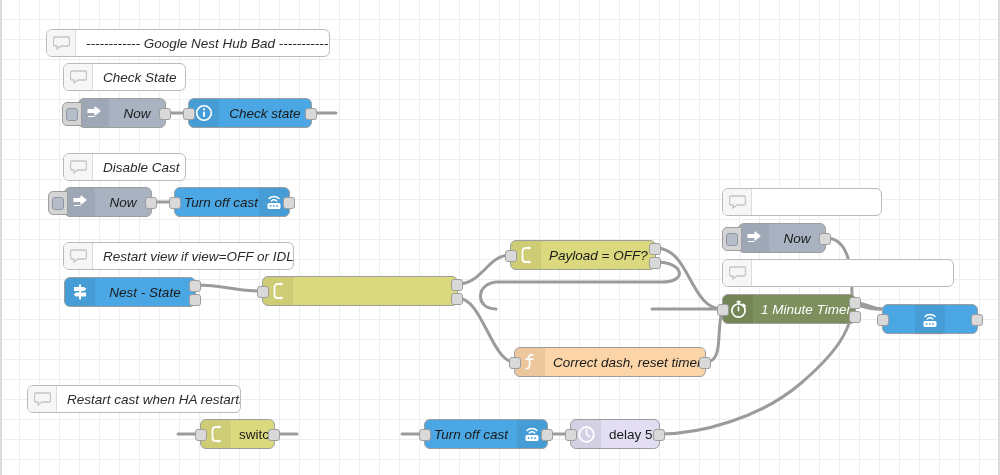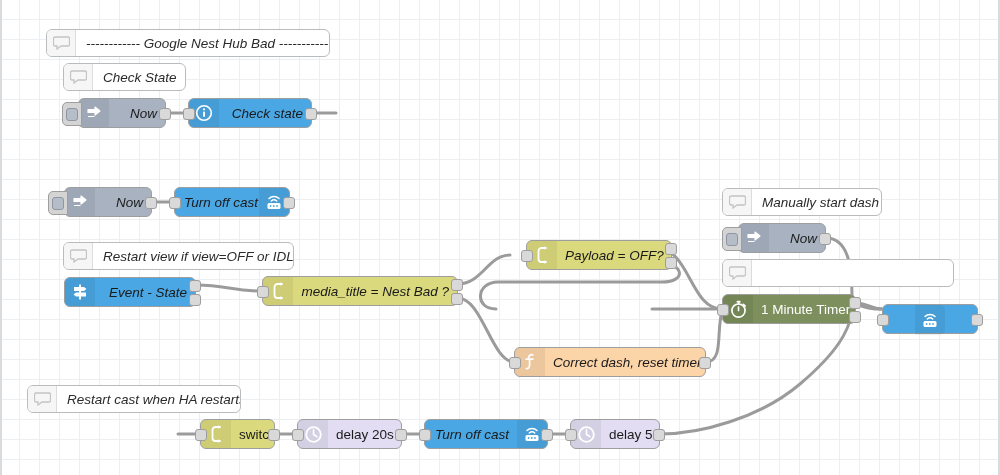--- a/index.html
+++ b/index.html
@@ -52,21 +52,21 @@
     display: flex; align-items: center; justify-content: center;
     flex: 0 0 30px;
     background: rgba(0,0,0,0.06);
     border-radius: 5px 0 0 5px;
   }
   .node .icon-box.right {
     border-radius: 0 5px 5px 0;
   }
   .node .label {
     flex: 1 1 auto;
-    text-align: right;
+    text-align: center;
     padding: 0 8px;
     white-space: nowrap;
     font-style: italic;
     overflow: hidden;
   }
   .node .label.plain { font-style: normal; }
   .node .label.left { text-align: left; }
 
   
   .port {
@@ -213,20 +213,28 @@
         <circle cx="9" cy="5.3" r="1.1" fill="#ffffff"></circle>
         <rect x="8.1" y="7.6" width="1.9" height="5.4" rx="0.9" fill="#ffffff"></rect>
       </svg>
     </div>
     <div class="label">Check state</div>
     <div class="port in" style="top:9px;"></div>
     <div class="port out" style="top:9px;"></div>
   </div>
 
 
+  <div class="node n-comment" style="left:63px; top:153px; width:123px;">
+    <div class="icon-box">
+      <svg class="glyph" width="17" height="14" viewBox="0 0 17 14">
+        <path d="M2 1 h13 a1.5 1.5 0 0 1 1.5 1.5 v6 a1.5 1.5 0 0 1 -1.5 1.5 h-7 l-4 3 v-3 h-2 a1.5 1.5 0 0 1 -1.5 -1.5 v-6 a1.5 1.5 0 0 1 1.5 -1.5 z" fill="none" stroke="#c4c4c4" stroke-width="1.3"></path>
+      </svg>
+    </div>
+    <div class="label">Disable Cast</div>
+  </div>
 
   <div class="node n-inject" style="left:64px; top:187px; width:88px;">
     <div class="inject-btn">
         <i></i>
       </div>
     <div class="icon-box">
       <svg class="glyph" width="16" height="16" viewBox="0 0 16 16">
         <path d="M2 4.5 h7 v-2.5 l5 4 -5 4 v-2.5 h-7 z M2 11.5 h6.5" fill="#ffffff" stroke="#ffffff" stroke-width="1.2" stroke-linejoin="round"></path>
       </svg>
     </div>
@@ -262,40 +270,39 @@
   </div>
 
   <div class="node n-blue" style="left:64px; top:277px; width:132px;">
     <div class="icon-box">
       <svg class="glyph" width="18" height="18" viewBox="0 0 18 18">
         <rect x="8.1" y="1.5" width="1.9" height="15" fill="#ffffff"></rect>
         <path d="M3 4 h10 l2.5 2 -2.5 2 h-10 z" fill="#ffffff"></path>
         <path d="M15 9.5 h-10 l-2.5 2 2.5 2 h10 z" fill="#ffffff"></path>
       </svg>
     </div>
-    <div class="label">Event - State</div>
+    <div class="label">Nest - State</div>
     <div class="port out" style="top:2px;"></div>
     <div class="port out" style="top:16px;"></div>
   </div>
 
   <div class="node n-switch" style="left:262px; top:276px; width:196px;">
     <div class="icon-box">
       <svg class="glyph" width="16" height="18" viewBox="0 0 16 18">
         <path d="M12 2 h-4.5 a3 3 0 0 0 -3 3 v8 a3 3 0 0 0 3 3 h4.5" fill="none" stroke="#ffffff" stroke-width="1.8" stroke-linecap="round"></path>
         <path d="M10 0.2 l2.6 1.8 -2.6 1.8 z" fill="#ffffff"></path>
         <path d="M10 14.2 l2.6 1.8 -2.6 1.8 z" fill="#ffffff"></path>
       </svg>
     </div>
-    <div class="label">media_title = Nest Bad ?</div>
     <div class="port in" style="top:9px;"></div>
     <div class="port out" style="top:2px;"></div>
     <div class="port out" style="top:16px;"></div>
   </div>
 
-  <div class="node n-switch" style="left:526px; top:240px; width:146px;">
+  <div class="node n-switch" style="left:510px; top:240px; width:146px;">
     <div class="icon-box">
       <svg class="glyph" width="16" height="18" viewBox="0 0 16 18">
         <path d="M12 2 h-4.5 a3 3 0 0 0 -3 3 v8 a3 3 0 0 0 3 3 h4.5" fill="none" stroke="#ffffff" stroke-width="1.8" stroke-linecap="round"></path>
         <path d="M10 0.2 l2.6 1.8 -2.6 1.8 z" fill="#ffffff"></path>
         <path d="M10 14.2 l2.6 1.8 -2.6 1.8 z" fill="#ffffff"></path>
       </svg>
     </div>
     <div class="label">Payload = OFF?</div>
     <div class="port in" style="top:9px;"></div>
     <div class="port out" style="top:2px;"></div>
@@ -313,21 +320,20 @@
     <div class="port in" style="top:9px;"></div>
     <div class="port out" style="top:9px;"></div>
   </div>
 
   <div class="node n-comment" style="left:722px; top:188px; width:160px;">
     <div class="icon-box">
       <svg class="glyph" width="17" height="14" viewBox="0 0 17 14">
         <path d="M2 1 h13 a1.5 1.5 0 0 1 1.5 1.5 v6 a1.5 1.5 0 0 1 -1.5 1.5 h-7 l-4 3 v-3 h-2 a1.5 1.5 0 0 1 -1.5 -1.5 v-6 a1.5 1.5 0 0 1 1.5 -1.5 z" fill="none" stroke="#c4c4c4" stroke-width="1.3"></path>
       </svg>
     </div>
-    <div class="label">Manually start dash</div>
   </div>
 
   <div class="node n-inject" style="left:738px; top:223px; width:88px;">
     <div class="inject-btn">
         <i></i>
       </div>
     <div class="icon-box">
       <svg class="glyph" width="16" height="16" viewBox="0 0 16 16">
         <path d="M2 4.5 h7 v-2.5 l5 4 -5 4 v-2.5 h-7 z M2 11.5 h6.5" fill="#ffffff" stroke="#ffffff" stroke-width="1.2" stroke-linejoin="round"></path>
       </svg>
@@ -347,21 +353,21 @@
   <div class="node n-timer" style="left:722px; top:294px; width:134px; color:#ffffff;">
     <div class="icon-box">
       <svg class="glyph" width="19" height="19" viewBox="0 0 19 19">
         <circle cx="9.5" cy="10.6" r="6.6" fill="none" stroke="#ffffff" stroke-width="1.7"></circle>
         <rect x="7.6" y="0.8" width="4" height="2" rx="0.8" fill="#ffffff"></rect>
         <rect x="8.8" y="2.2" width="1.6" height="2.2" fill="#ffffff"></rect>
         <path d="M14.3 4.4 l1.8 1.6" stroke="#ffffff" stroke-width="1.7" stroke-linecap="round"></path>
         <path d="M9.5 10.6 v-3.5" stroke="#ffffff" stroke-width="1.6" stroke-linecap="round"></path>
       </svg>
     </div>
-    <div class="label plain" style="color:#ffffff;">1 Minute Timer</div>
+    <div class="label plain" style="color:#ffffff;font-style:italic;">1 Minute Timer</div>
     <div class="port in" style="top:9px;"></div>
     <div class="port out" style="top:2px;"></div>
     <div class="port out" style="top:16px;"></div>
   </div>
 
   <div class="node n-blue" style="left:882px; top:304px; width:96px;flex-direction:column;">
     <div class="label">Cast</div>
     <div class="icon-box right">
       <svg class="glyph" width="20" height="18" viewBox="0 0 20 18">
         <path d="M5 5.5 a7 7 0 0 1 10 0" fill="none" stroke="#ffffff" stroke-width="1.5" stroke-linecap="round"></path>
@@ -394,31 +400,20 @@
         <path d="M12 2 h-4.5 a3 3 0 0 0 -3 3 v8 a3 3 0 0 0 3 3 h4.5" fill="none" stroke="#ffffff" stroke-width="1.8" stroke-linecap="round"></path>
         <path d="M10 0.2 l2.6 1.8 -2.6 1.8 z" fill="#ffffff"></path>
         <path d="M10 14.2 l2.6 1.8 -2.6 1.8 z" fill="#ffffff"></path>
       </svg>
     </div>
     <div class="label plain">switch</div>
     <div class="port in" style="top:9px;"></div>
     <div class="port out" style="top:9px;"></div>
   </div>
 
-  <div class="node n-delay" style="left:297px; top:419px; width:105px;">
-    <div class="icon-box">
-      <svg class="glyph" width="19" height="19" viewBox="0 0 19 19">
-        <circle cx="9.5" cy="9.5" r="7.3" fill="none" stroke="#ffffff" stroke-width="1.8"></circle>
-        <path d="M9.5 9.5 v-4.6 M9.5 9.5 l3.4 2.2" stroke="#ffffff" stroke-width="1.6" stroke-linecap="round"></path>
-      </svg>
-    </div>
-    <div class="label plain">delay 20s</div>
-    <div class="port in" style="top:9px;"></div>
-    <div class="port out" style="top:9px;"></div>
-  </div>
 
   <div class="node n-blue" style="left:424px; top:419px; width:124px;">
     <div class="label">Turn off cast</div>
     <div class="icon-box right">
       <svg class="glyph" width="20" height="18" viewBox="0 0 20 18">
         <path d="M5 5.5 a7 7 0 0 1 10 0" fill="none" stroke="#ffffff" stroke-width="1.5" stroke-linecap="round"></path>
         <path d="M7.3 8 a4 4 0 0 1 5.4 0" fill="none" stroke="#ffffff" stroke-width="1.5" stroke-linecap="round"></path>
         <rect x="3.5" y="10" width="13" height="6" rx="1.6" fill="#ffffff"></rect>
         <g fill="#4ba7e3">
           <circle cx="6.6" cy="13" r="0.9"></circle>

